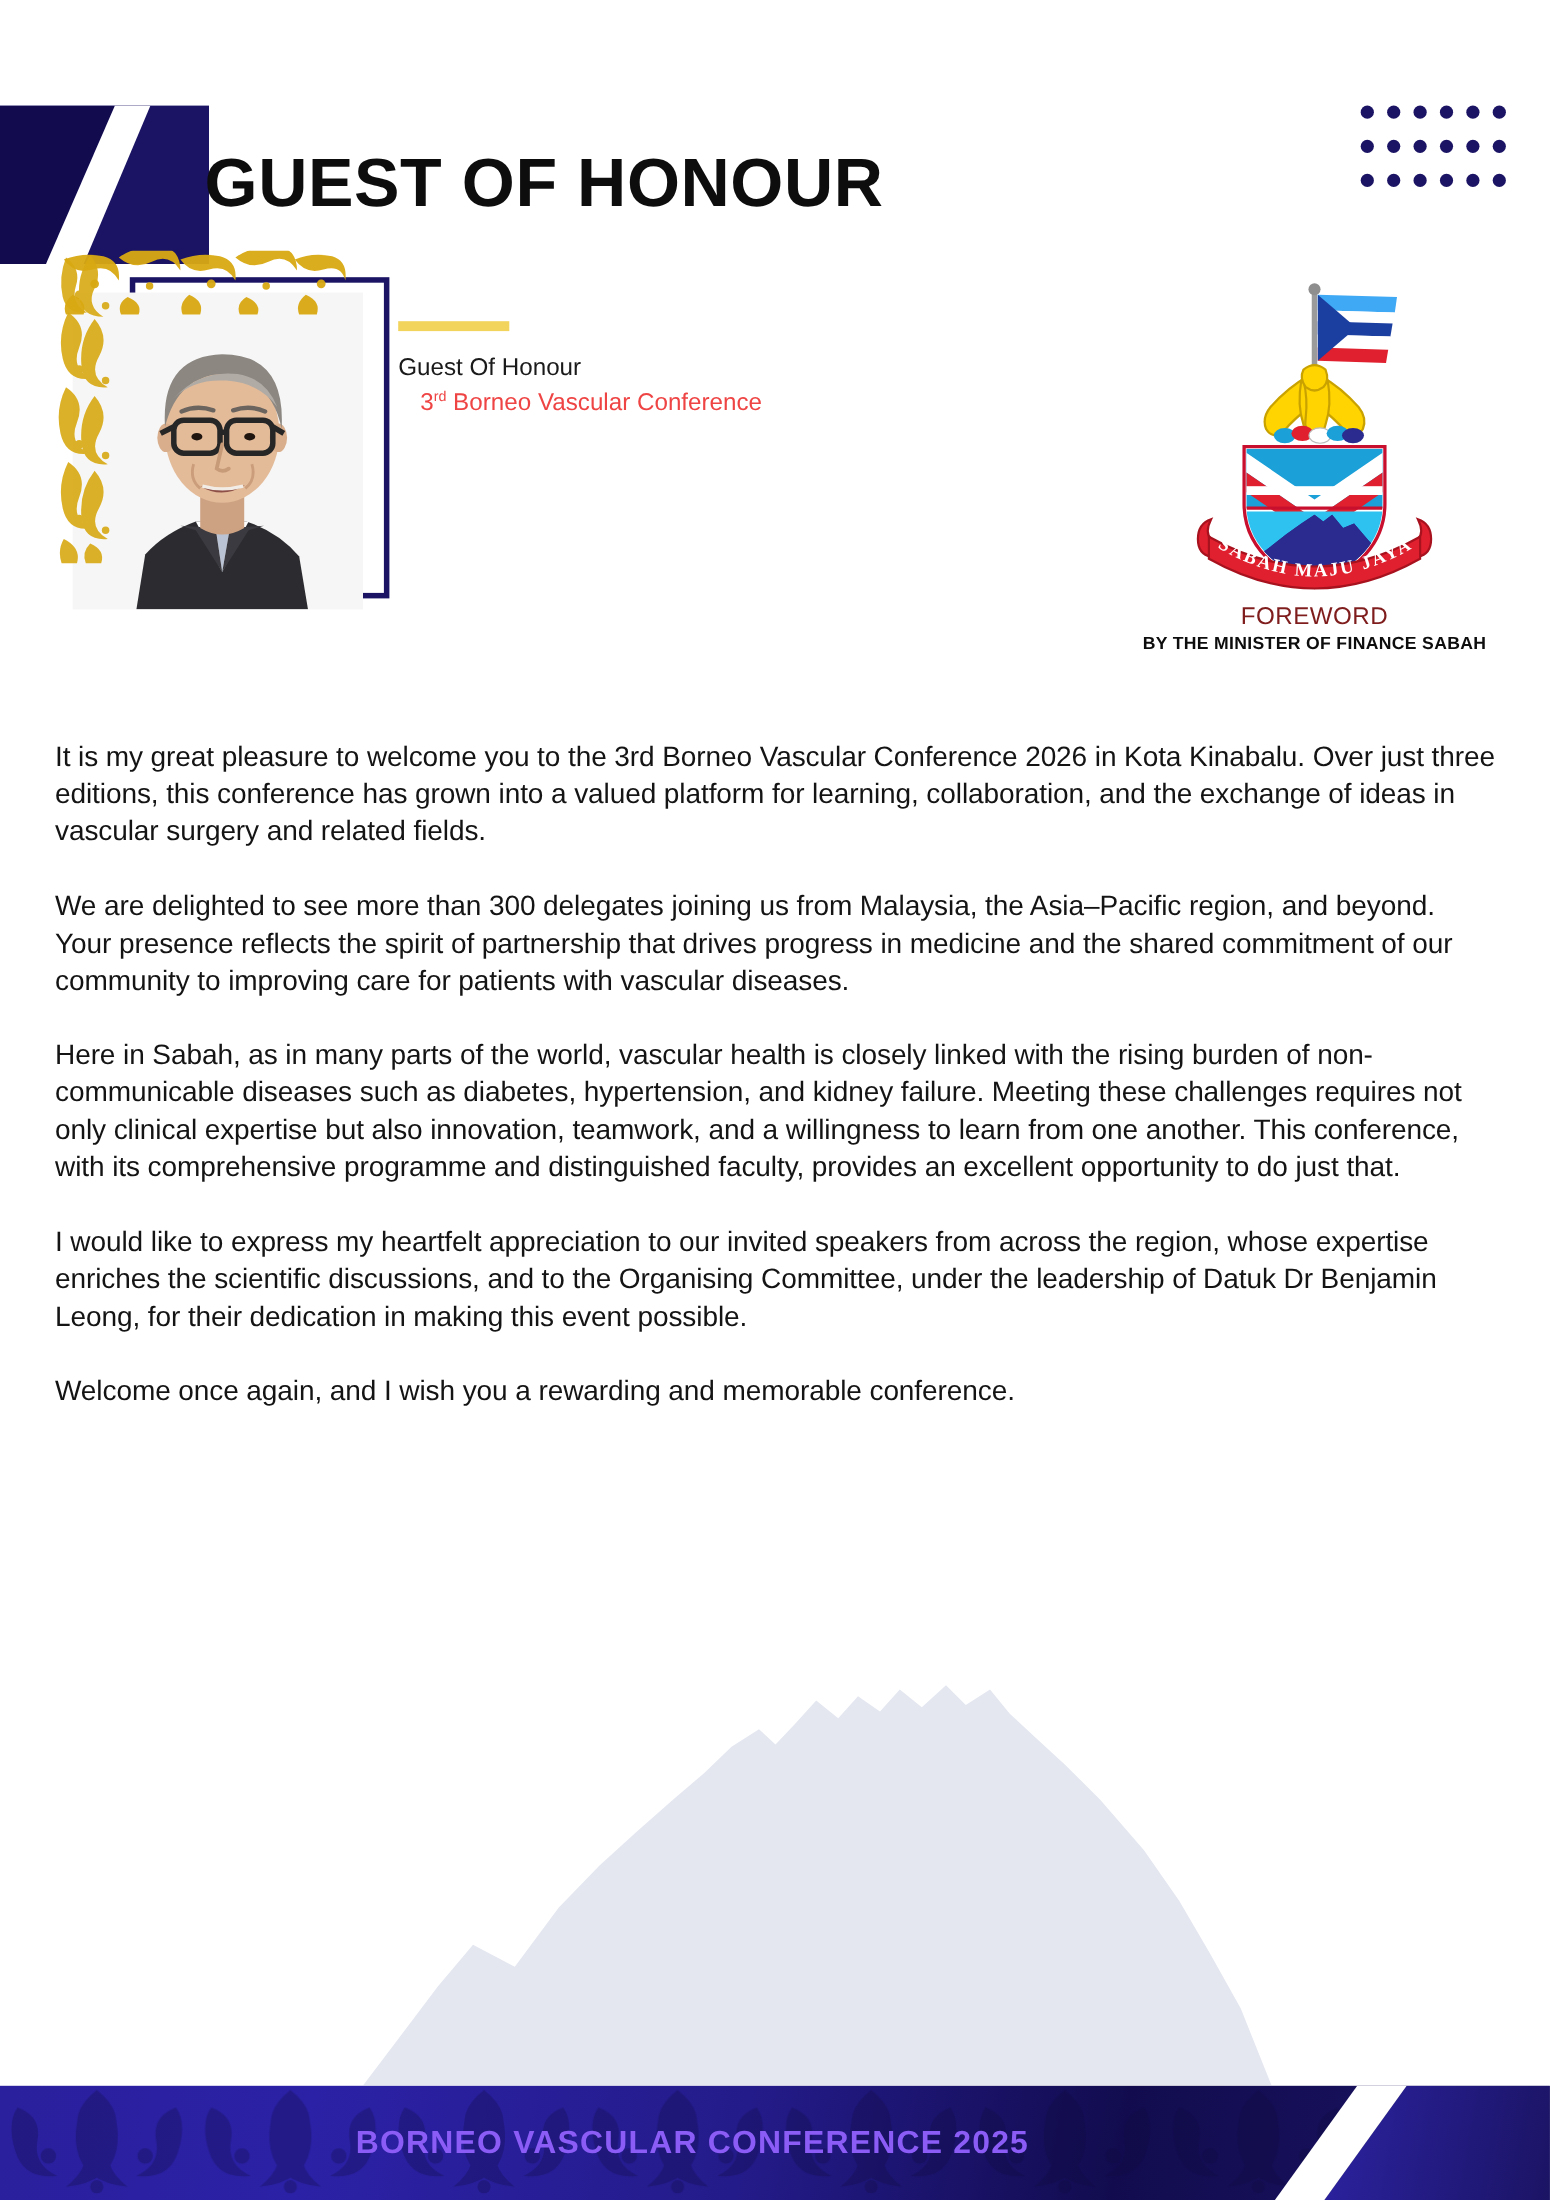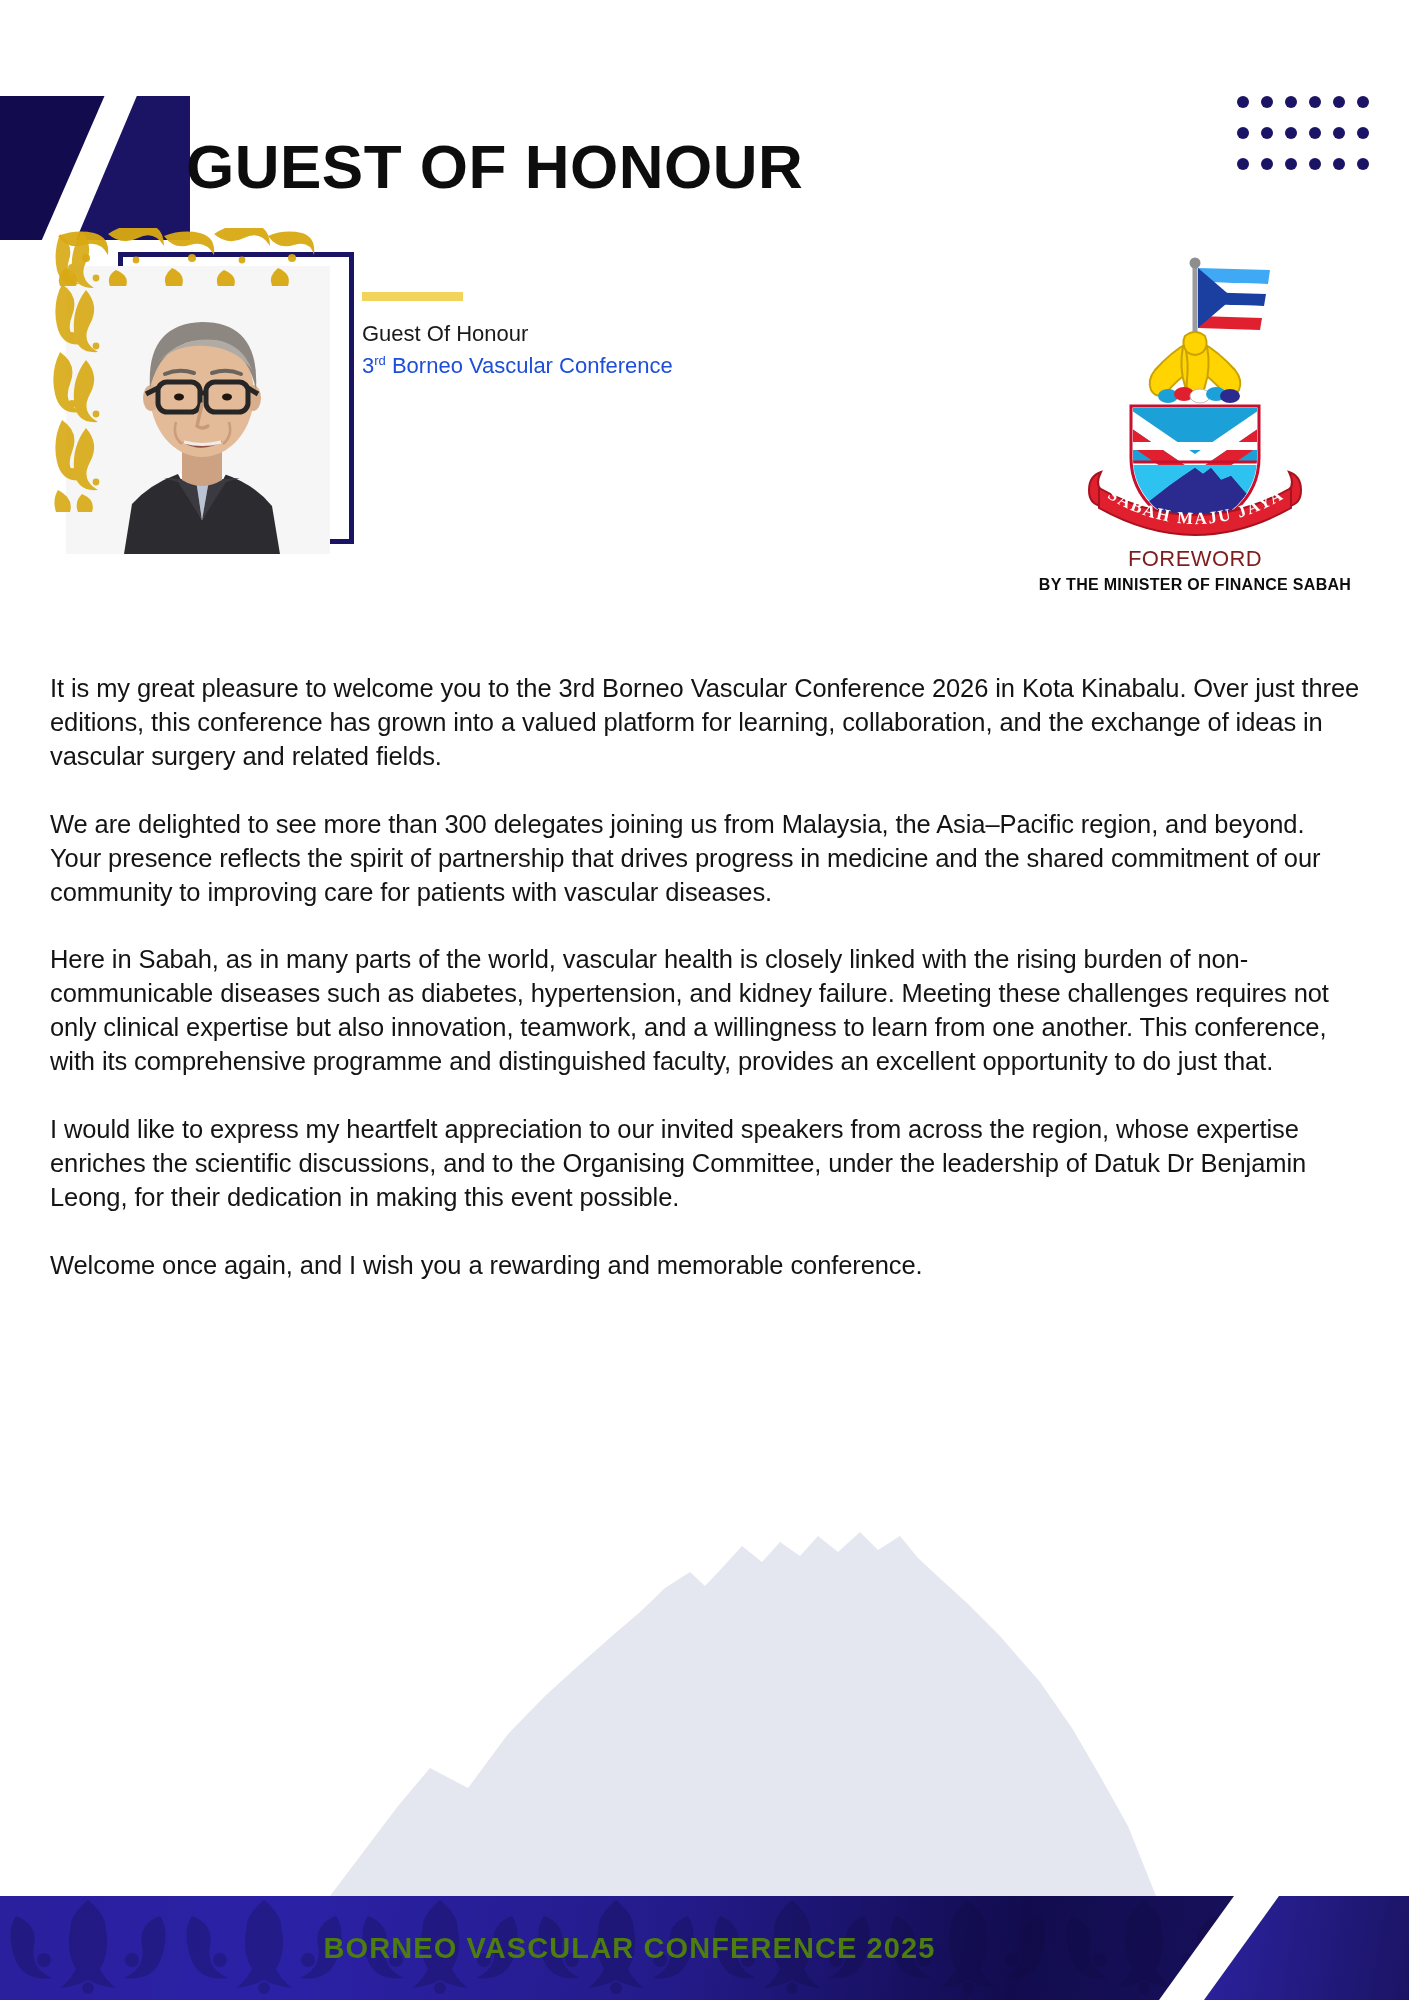--- a/index.html
+++ b/index.html
@@ -77,21 +77,21 @@
     letter-spacing:-0.2px;
   }
   #gold-divider{
     margin-top:16px;width:101px;height:9px;background:#f2d35c;
   }
   #honouree-role{
     margin-top:17px;font-size:22px;line-height:1.45;color:#1a1a1a;
     font-weight:400;
   }
   #honouree-event{
-    font-size:22px;line-height:1.45;color:#1d4ed8;font-weight:400;
+    font-size:22px;line-height:1.45;color:#ef4444;font-weight:400;margin-left:20px;
   }
   #honouree-event sup{font-size:13px;vertical-align:super;}
 
   
   #crest-block{position:absolute;left:1030px;top:18px;width:330px;text-align:center;}
   #crest-caption-1{
     font-size:22px;font-weight:normal;letter-spacing:0.4px;color:#7f1d1d;
     margin-top:-4px;
   }
   #crest-caption-2{
@@ -125,21 +125,21 @@
     clip-path:polygon(30% 0,48% 0,18% 100%,0 100%);
   }
   #footer .right-panel{
     position:absolute;right:0;top:0;width:250px;height:100%;
     background:linear-gradient(100deg,#2f25ad 0%,#1b1464 100%);
     clip-path:polygon(48% 0,100% 0,100% 100%,18% 100%);
   }
   #footer-title{
     position:absolute;left:0;top:0;width:1409px;height:104px;
     display:flex;align-items:center;justify-content:center;
-    color:#4d7c0f;font-size:29px;font-weight:bold;letter-spacing:1.1px;
+    color:#8b5cf6;font-size:29px;font-weight:bold;letter-spacing:1.1px;
     padding-right:150px;box-sizing:border-box;
   }
 </style>
 </head>
 <body>
 
 <svg id="mountain-watermark" viewBox="0 0 1409 560" preserveAspectRatio="none">
   <path d="M330 560 L398 470 L430 432 L468 452 L508 398 L545 360 L578 330
            L612 300 L640 276 L665 252 L690 236 L705 250 L722 232 L742 210
            L762 226 L780 206 L800 220 L818 200 L838 216 L860 196 L878 214

